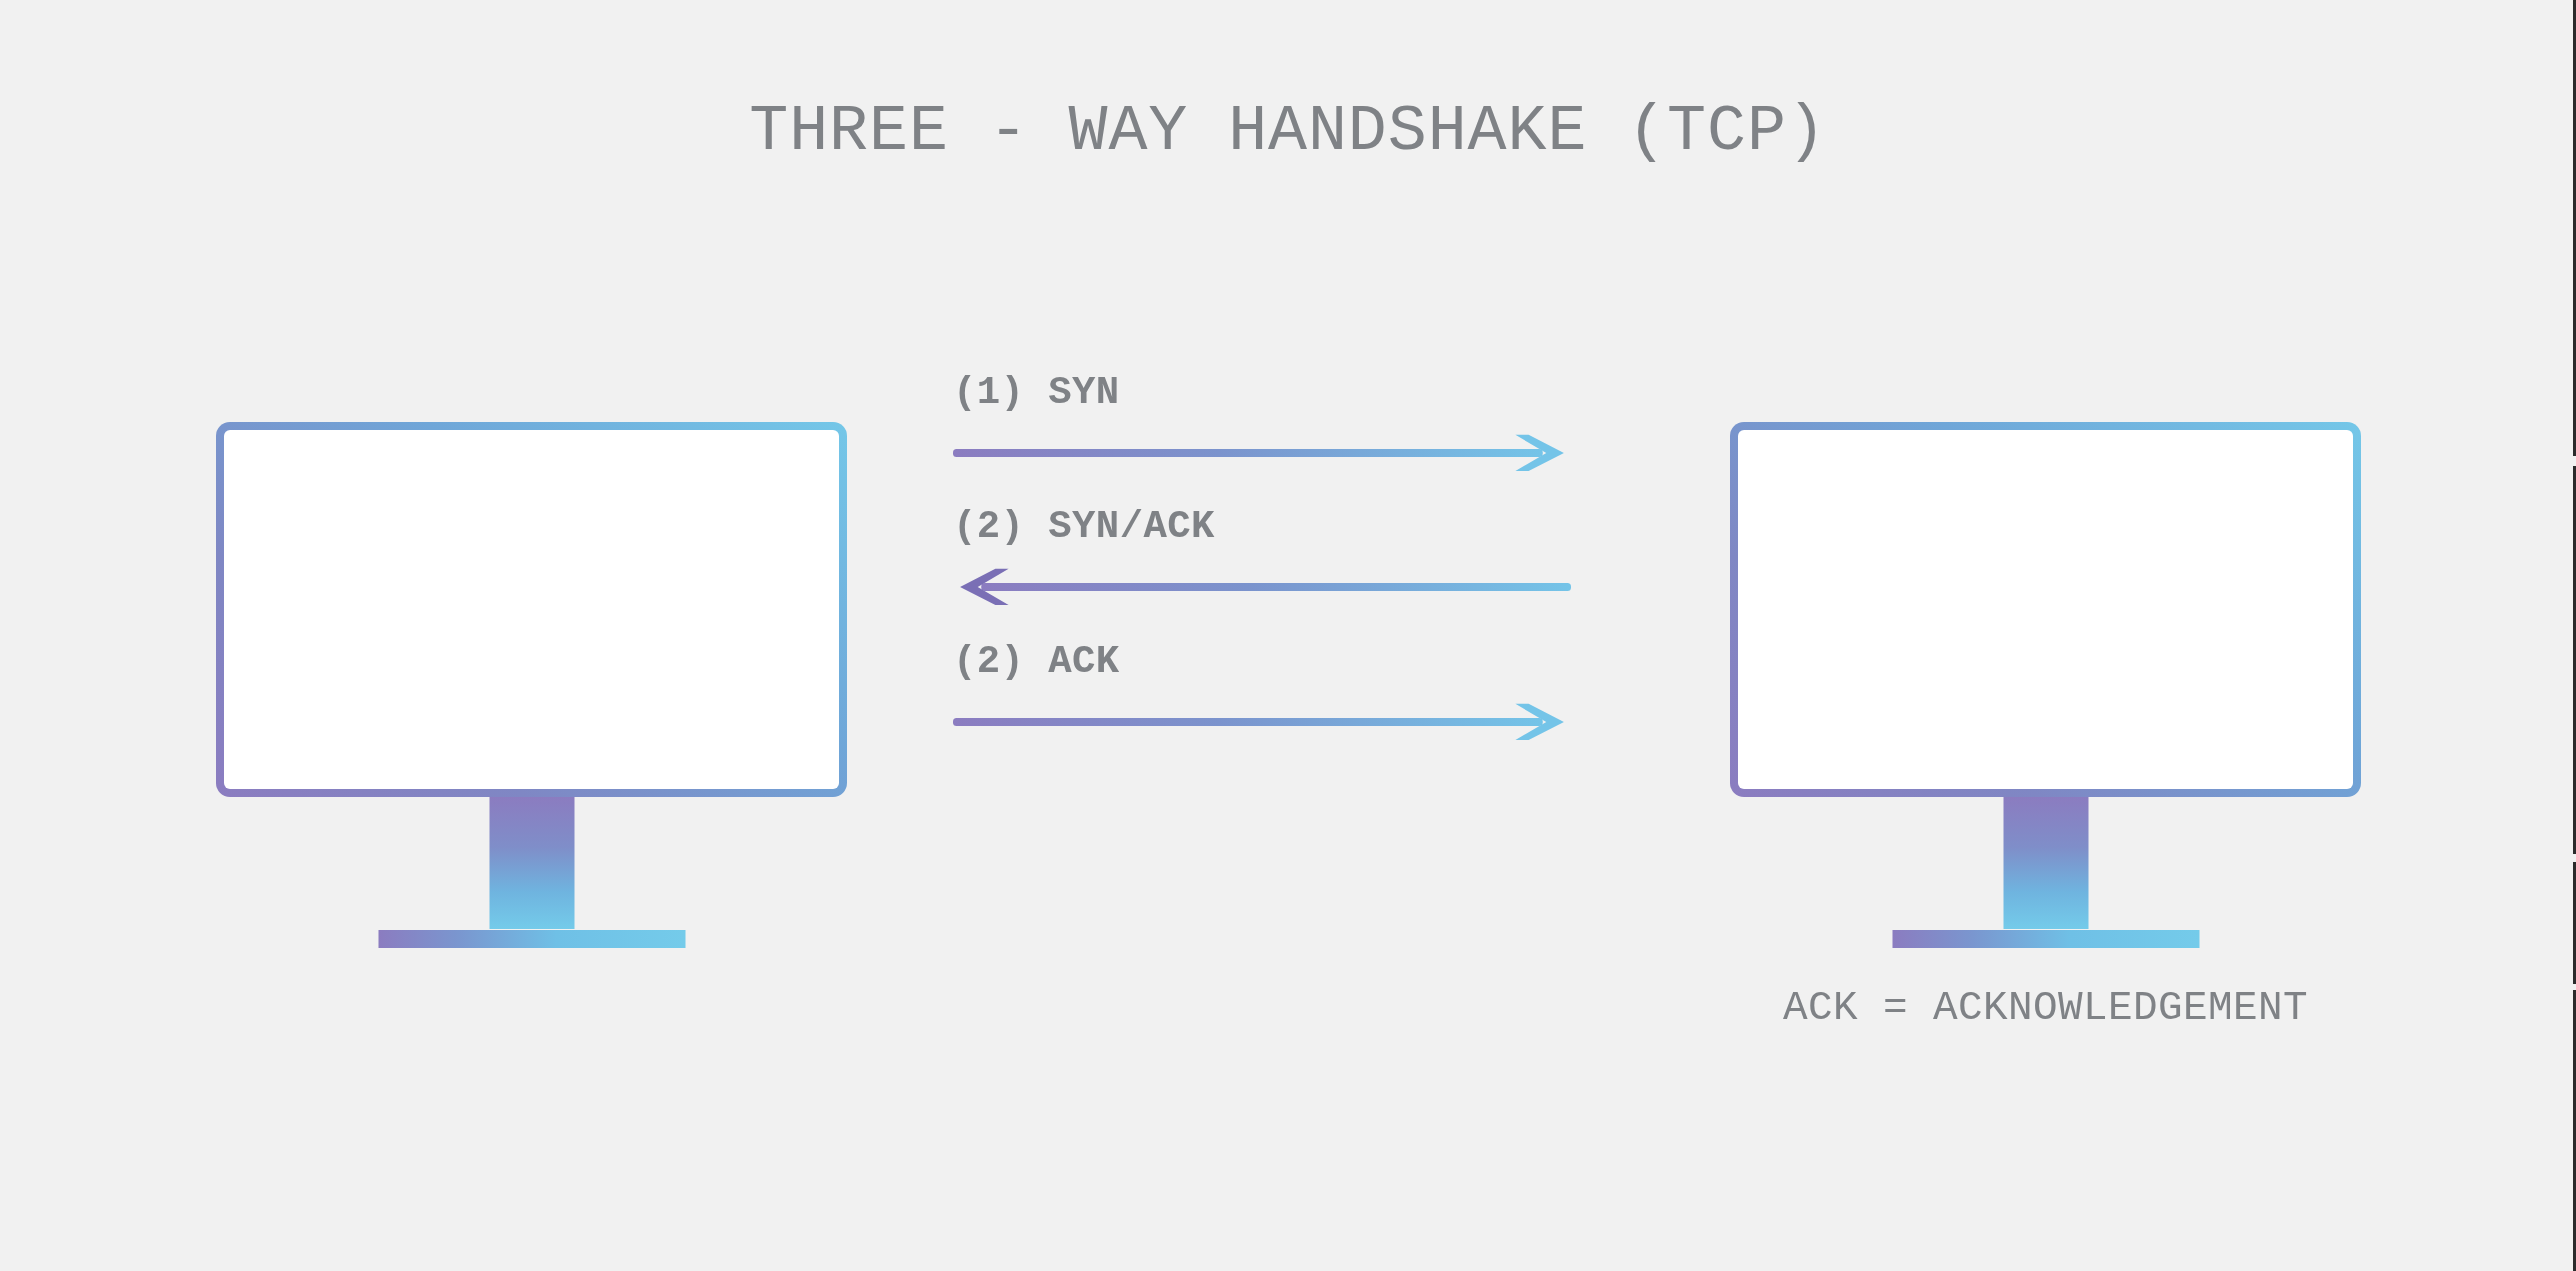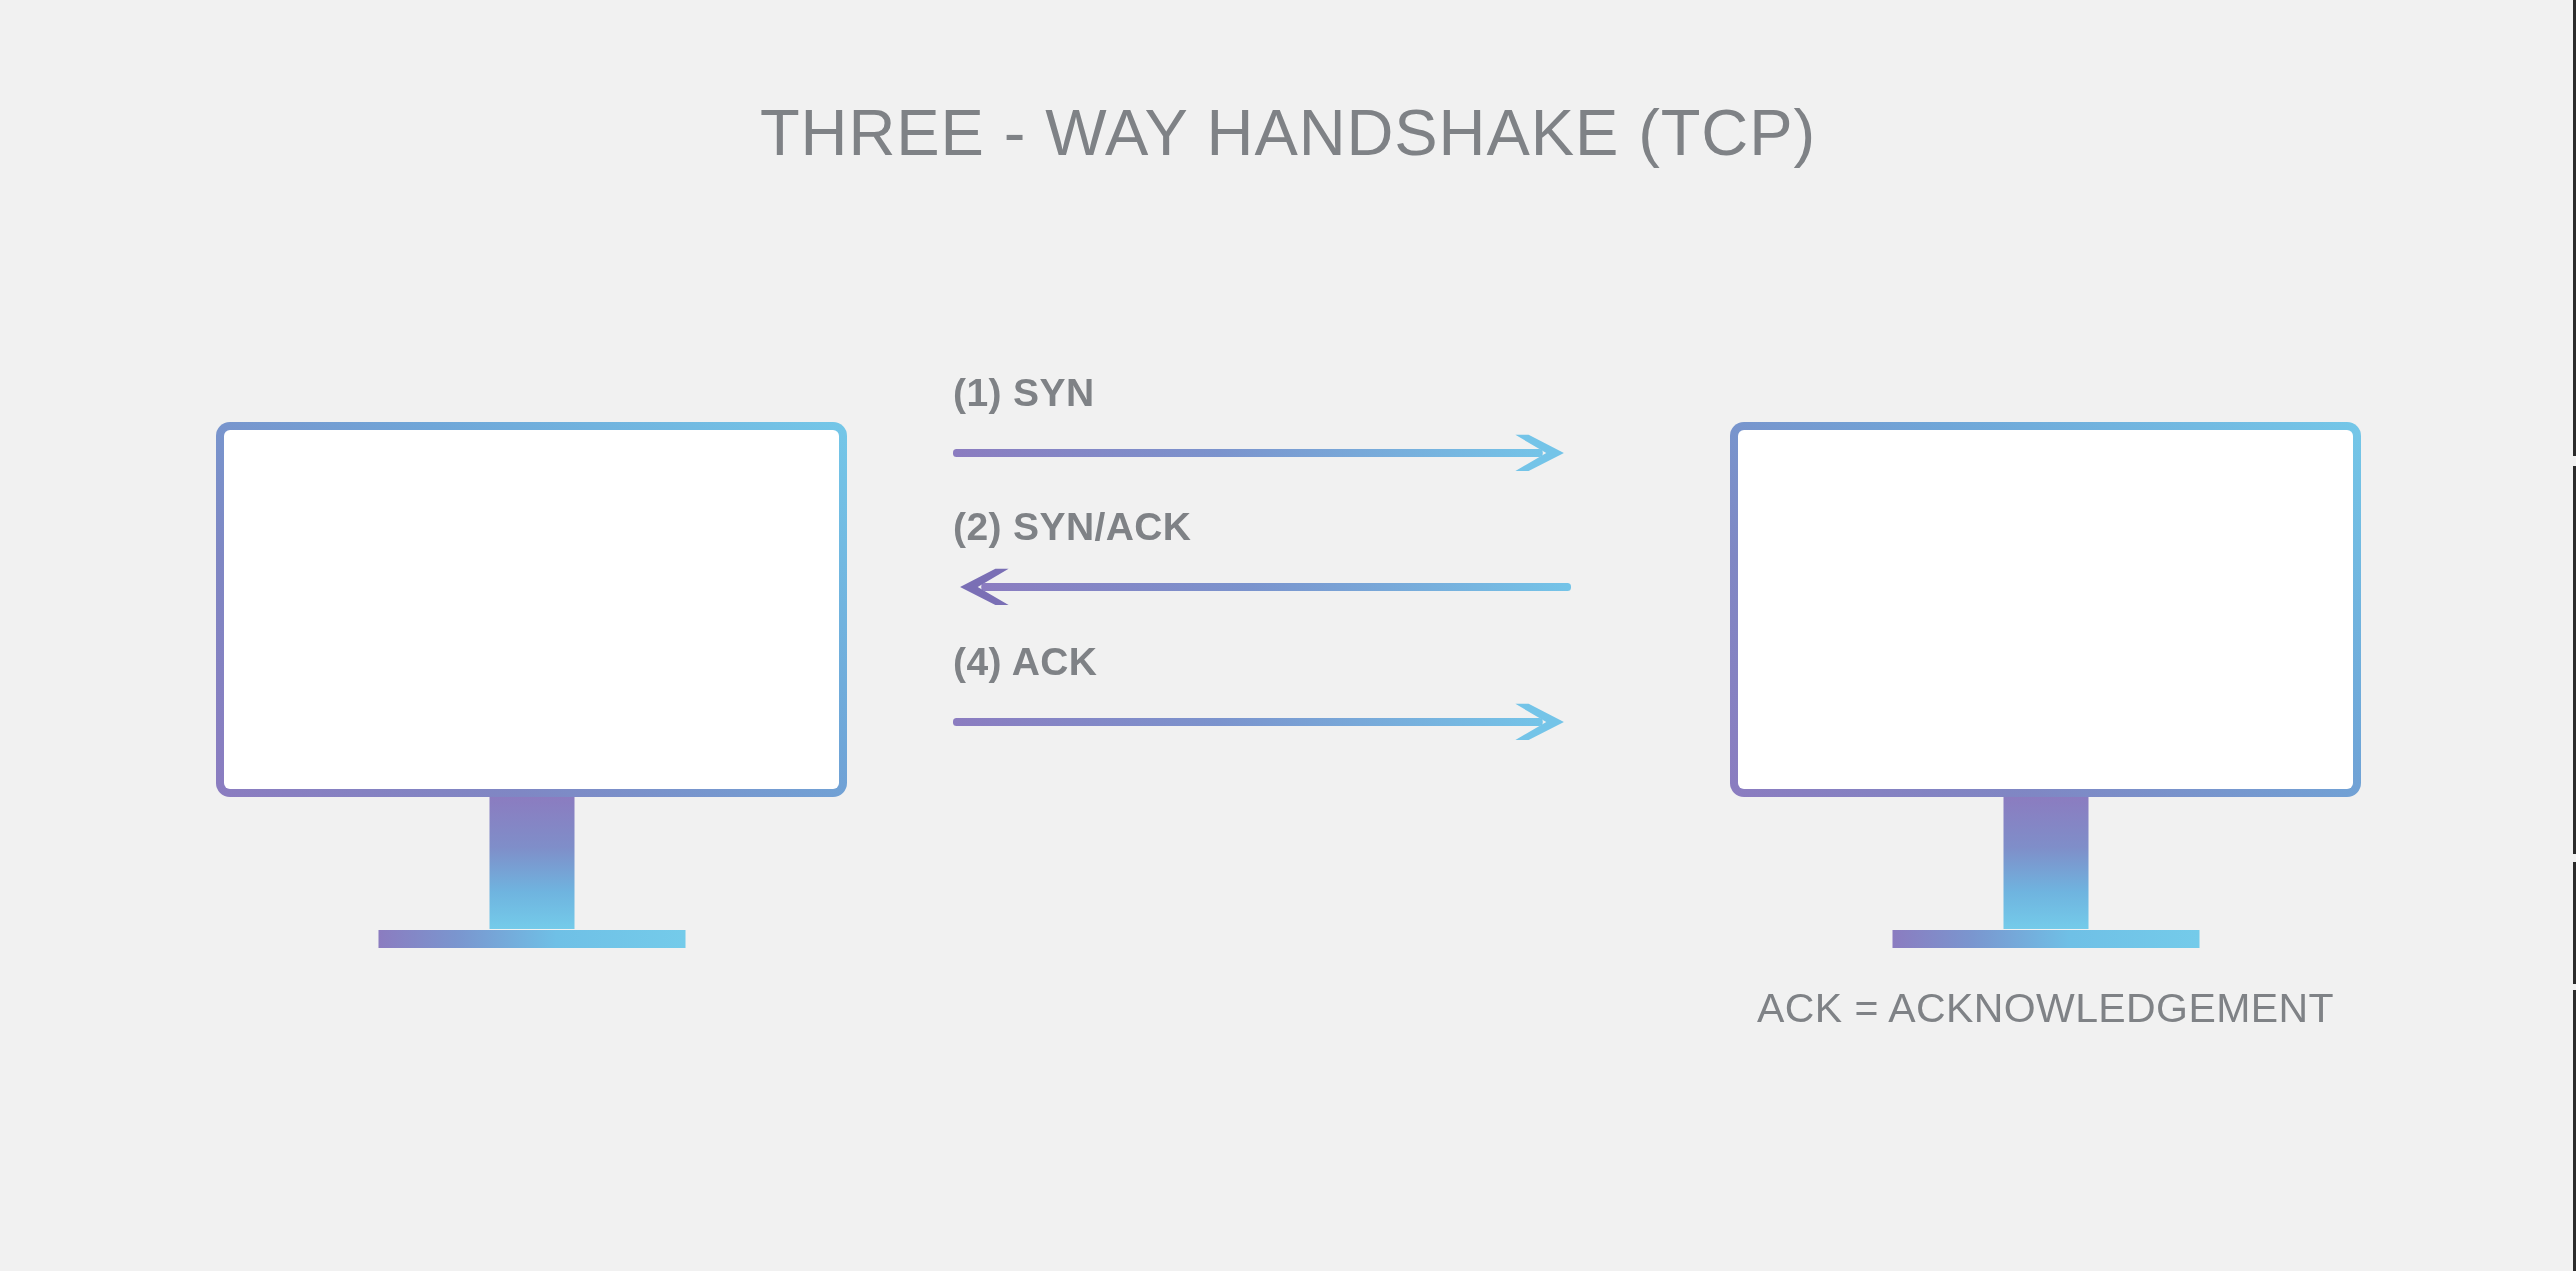--- a/index.html
+++ b/index.html
@@ -3,21 +3,21 @@
 <meta charset="utf-8">
 <style>
   html,body{margin:0;padding:0;}
   body{
     width:2576px;height:1271px;
     background:#f1f1f1;
     font-family:"Liberation Sans", sans-serif;
     overflow:hidden;
     position:relative;
   }
-  .stage{position:absolute;inset:0;}
+  .stage{position:absolute;inset:0;font-family:Liberation Mono, monospace;}
 
   
   .title{
     position:absolute;
     top:95px;left:0;width:2576px;
     text-align:center;
     font-size:65px;
     font-weight:400;
     letter-spacing:0.9px;
     color:#7f8286;
@@ -137,21 +137,21 @@
           <stop offset="0.45" stop-color="#7b93cd"></stop>
           <stop offset="1" stop-color="#74c4e8"></stop>
         </linearGradient>
       </defs>
       <rect x="32" y="26" width="668" height="9" rx="4" fill="url(#gradL2)"></rect>
       <path d="M48 10 L8 30.5 L48 51 L63 51 L28 30.5 L63 10 Z" fill="#7a6fb5"></path>
     </svg>
   </div>
 
   <div class="arrow-group" id="arrow-3">
-    <div class="arrow-label">(4) ACK</div>
+    <div class="arrow-label">(2) ACK</div>
     <svg class="arrow-svg" width="618" height="53" viewBox="0 0 700 60">
       <defs>
         <linearGradient id="gradR3" x1="0" y1="0" x2="1" y2="0">
           <stop offset="0" stop-color="#8b7cc0"></stop>
           <stop offset="0.45" stop-color="#7b93cd"></stop>
           <stop offset="1" stop-color="#74c4e8"></stop>
         </linearGradient>
       </defs>
       <rect x="0" y="26" width="668" height="9" rx="4" fill="url(#gradR3)"></rect>
       <path d="M652 10 L692 30.5 L652 51 L637 51 L672 30.5 L637 10 Z" fill="#74c4e8"></path>

